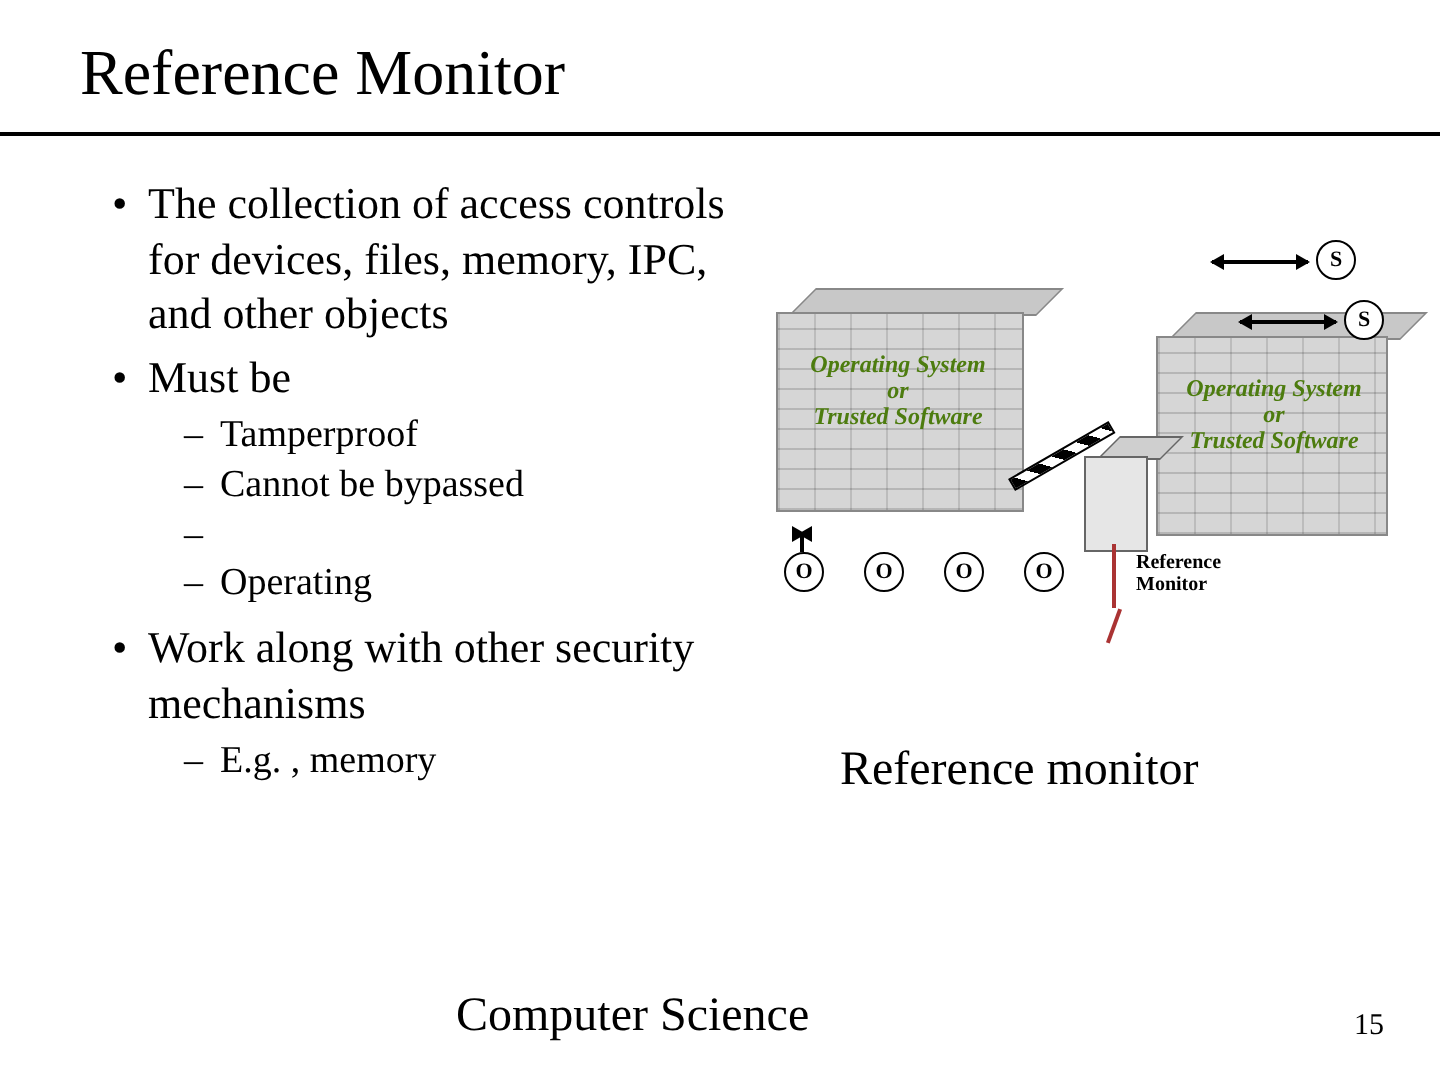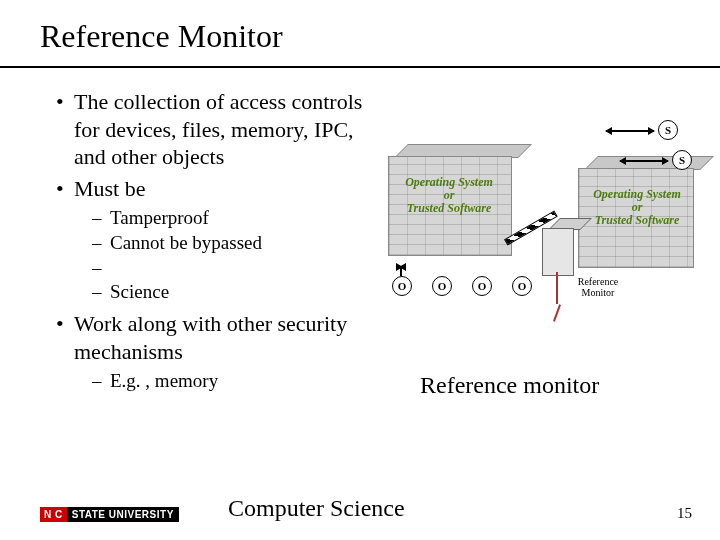--- a/index.html
+++ b/index.html
@@ -154,21 +154,22 @@
     width: 0; height: 0;
     border-top: 4px solid transparent;
     border-bottom: 4px solid transparent;
   }
   .arrow::before { left: -1px; border-right: 7px solid #000; }
   .arrow::after  { right: -1px; border-left: 7px solid #000; }
   .rm-label {
     position: absolute;
     font-size: 10px;
     line-height: 1.1;
-    text-align: center;
+    text-align: left;
+    font-weight: bold;
   }
   .caption {
     position: absolute;
     top: 372px;
     left: 420px;
     font-size: 24px;
     color: #000;
   }
   .footer {
     position: absolute;
@@ -235,21 +236,21 @@
       </div>
       <div class="bullet-l2">
         <span class="dash">–</span>
         <span>Cannot be bypassed</span>
       </div>
       <div class="bullet-l2">
         <span class="dash">–</span>
       </div>
       <div class="bullet-l2">
         <span class="dash">–</span>
-        <span>Science</span>
+        <span>Operating</span>
       </div>
     </div>
     <div class="bullet-l1">
       <span class="dot">•</span>
       <span>Work along with other security mechanisms</span>
     </div>
     <div class="sublist">
       <div class="bullet-l2">
         <span class="dash">–</span>
         <span>E.g. , memory</span>
@@ -308,21 +309,17 @@
 
     <div class="rm-label" style="left:180px; top:156px; width:60px;">
       <div>Reference</div>
       <div>Monitor</div>
     </div>
   </div>
 
   <div class="caption">Reference monitor</div>
 
   <div class="footer">
-    <div class="nc-badge">
-      <span class="nc-red">N C</span>
-      <span class="nc-black">STATE UNIVERSITY</span>
-    </div>
     <div class="dept">Computer Science</div>
     <div class="pagenum">15</div>
   </div>
 
 </div>
 
 </body></html>

